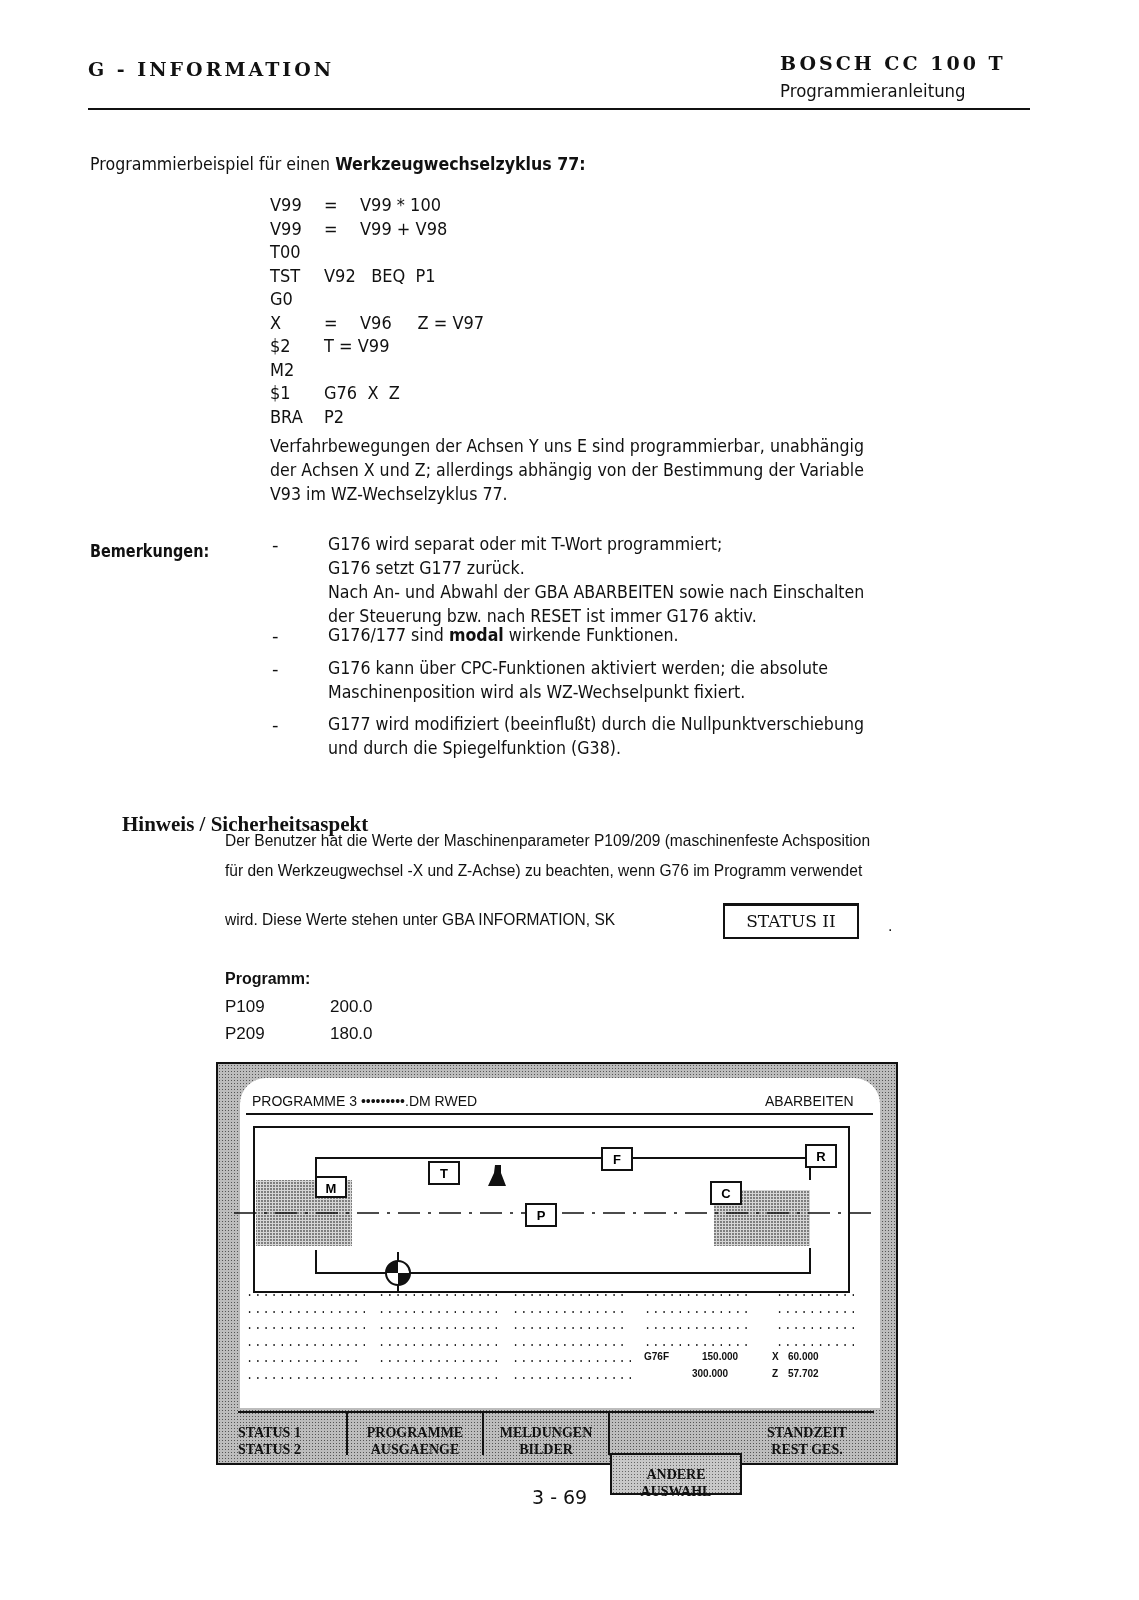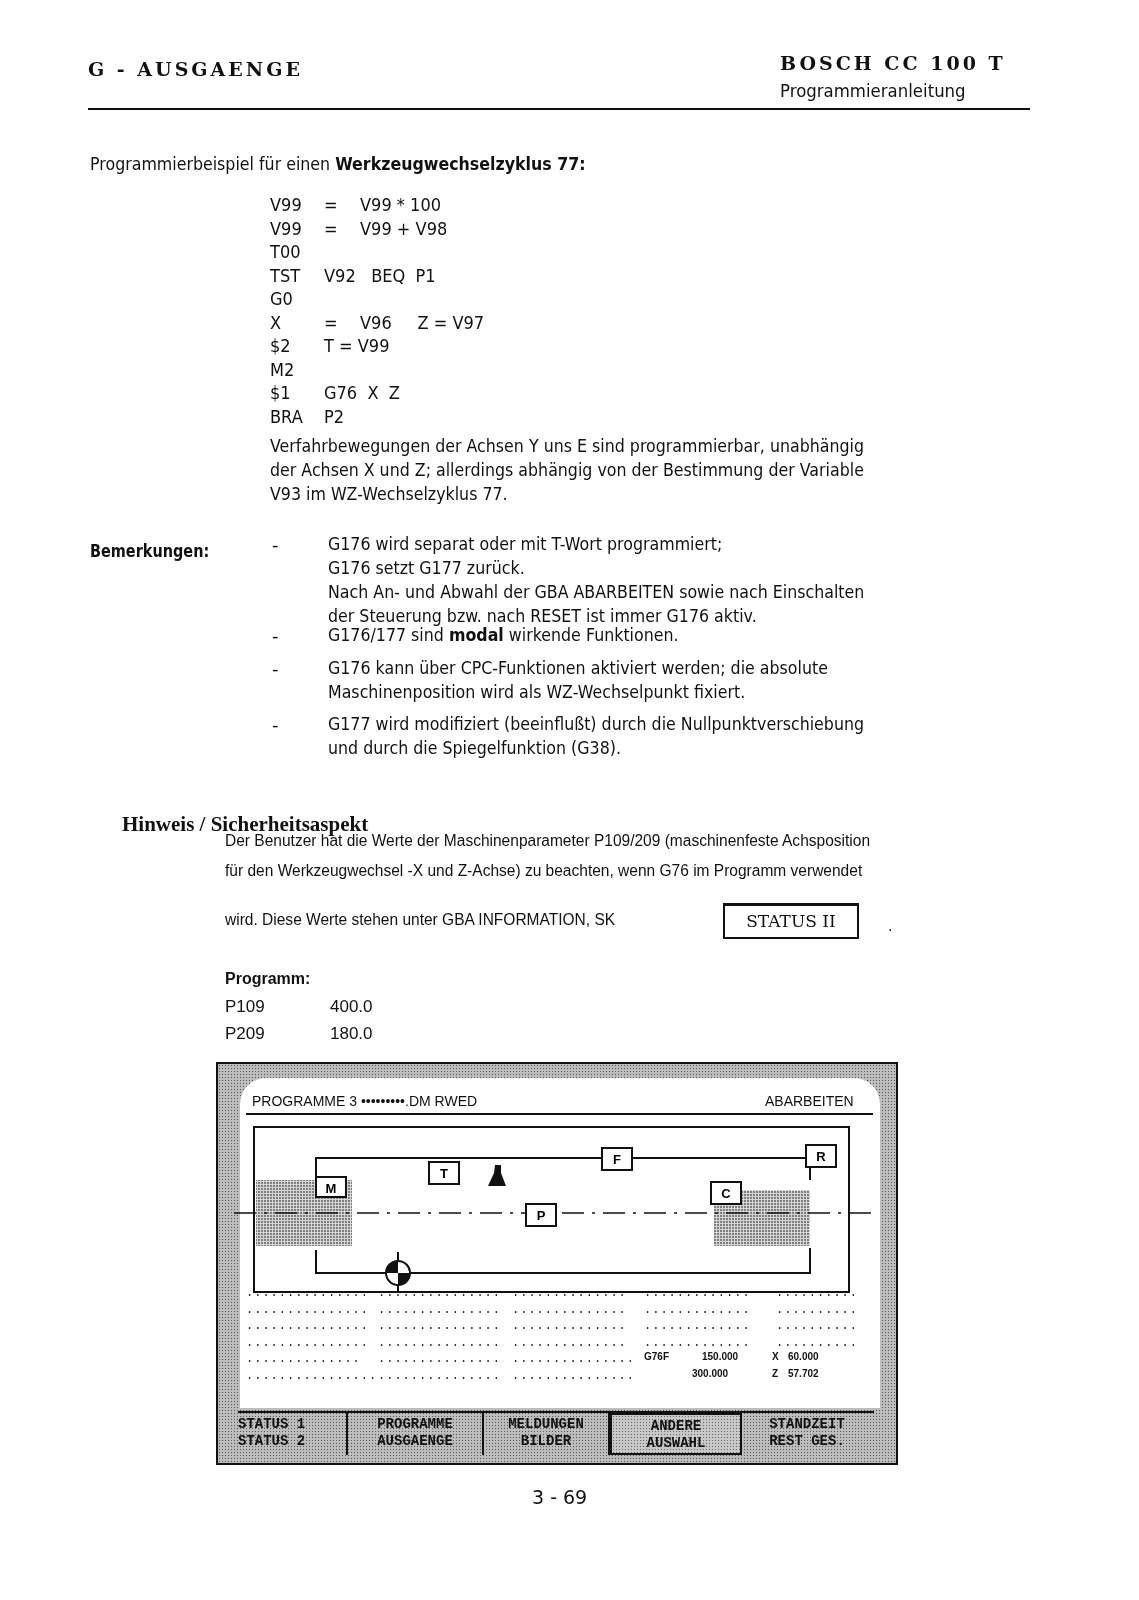--- a/index.html
+++ b/index.html
@@ -43,29 +43,29 @@
     background-image: radial-gradient(#555 0.8px, transparent 1px);
     background-size:3px 3px; }
   #screen-inner { left:22px; top:14px; width:640px; height:330px; background:#fff; border-radius:26px 26px 0 0; }
   #scr-title { left:252px; top:1093px; font-family:Liberation Sans, sans-serif; font-size:14px; }
   #scr-mode { left:765px; top:1093px; font-family:"Liberation Sans", sans-serif; font-size:14px; }
   #scr-rule { left:246px; top:1113px; width:627px; height:2px; background:#111; }
 
   .dotfield { position:absolute; font-family:"Liberation Mono", monospace; font-size:12px; letter-spacing:1px; color:#222; white-space:pre; }
   .readout { position:absolute; font-family:"Liberation Sans", sans-serif; font-weight:bold; font-size:10px; white-space:pre; }
 
-  .sk { position:absolute; top:1413px; height:42px; font-family:Liberation Mono, monospace; font-weight:bold; font-size:14px; text-align:center; line-height:17px; box-sizing:border-box; padding-top:3px; }
-  .sk.sel { background-color:#c8c8c8; background-image: radial-gradient(#666 0.8px, transparent 1px); background-size:3px 3px; }
+  .sk { position:absolute; top:1413px; height:42px; font-family:Liberation Serif, serif; font-weight:bold; font-size:14px; text-align:center; line-height:17px; box-sizing:border-box; padding-top:11px; }
+  .sk.sel { background-color:#c8c8c8; background-image: radial-gradient(#666 0.8px, transparent 1px); background-size:3px 3px;margin-top:40px; }
 
   #page-num { left:532px; top:1486px; font-family:"DejaVu Sans", sans-serif; font-size:19px; }
 </style>
 </head>
 <body>
 
-<div class="abs" id="hdr-left">G - AUSGAENGE</div>
+<div class="abs" id="hdr-left">G - INFORMATION</div>
 <div class="abs" id="hdr-right-title">BOSCH CC 100 T</div>
 <div class="abs" id="hdr-right-sub">Programmieranleitung</div>
 <div class="abs" id="hdr-rule"></div>
 
 <div class="abs txt" id="intro"><span>Programmierbeispiel für einen </span><b>Werkzeugwechselzyklus</b><b> 77:</b></div>
 
 <div class="abs" id="code">
     <div class="line"><span class="c1">V99</span><span class="c2">=</span><span>V99 * 100</span></div>
     <div class="line"><span class="c1">V99</span><span class="c2">=</span><span>V99 + V98</span></div>
     <div class="line"><span class="c1">T00</span><span></span></div>
@@ -110,21 +110,21 @@
   </div>
 
 <div class="abs" id="hinweis">Hinweis / Sicherheitsaspekt</div>
 <div class="hp" style="top:832px">Der Benutzer hat die Werte der Maschinenparameter P109/209 (maschinenfeste Achsposition</div>
 <div class="hp" style="top:862px">für den Werkzeugwechsel -X und Z-Achse) zu beachten, wenn G76 im Programm verwendet</div>
 <div class="hp" style="top:911px">wird. Diese Werte stehen unter GBA INFORMATION, SK</div>
 <div class="abs" id="sk-box">STATUS II</div>
 <div class="abs sans" id="sk-dot">.</div>
 
 <div class="abs" id="bsp-label">Programm:</div>
-<div class="bsp-row" style="top:997px"><span class="k">P109</span><span>400.0</span></div>
+<div class="bsp-row" style="top:997px"><span class="k">P109</span><span>200.0</span></div>
 <div class="bsp-row" style="top:1024px"><span class="k">P209</span><span>180.0</span></div>
 
 <div class="abs" id="screen">
   <div class="abs" id="screen-inner"></div>
 </div>
 <div class="abs" id="scr-title">PROGRAMME  3  •••••••••.DM  RWED</div>
 <div class="abs" id="scr-mode">ABARBEITEN</div>
 <div class="abs" id="scr-rule"></div>
 
 <svg class="abs" style="left:216px;top:1062px" width="682" height="403">

